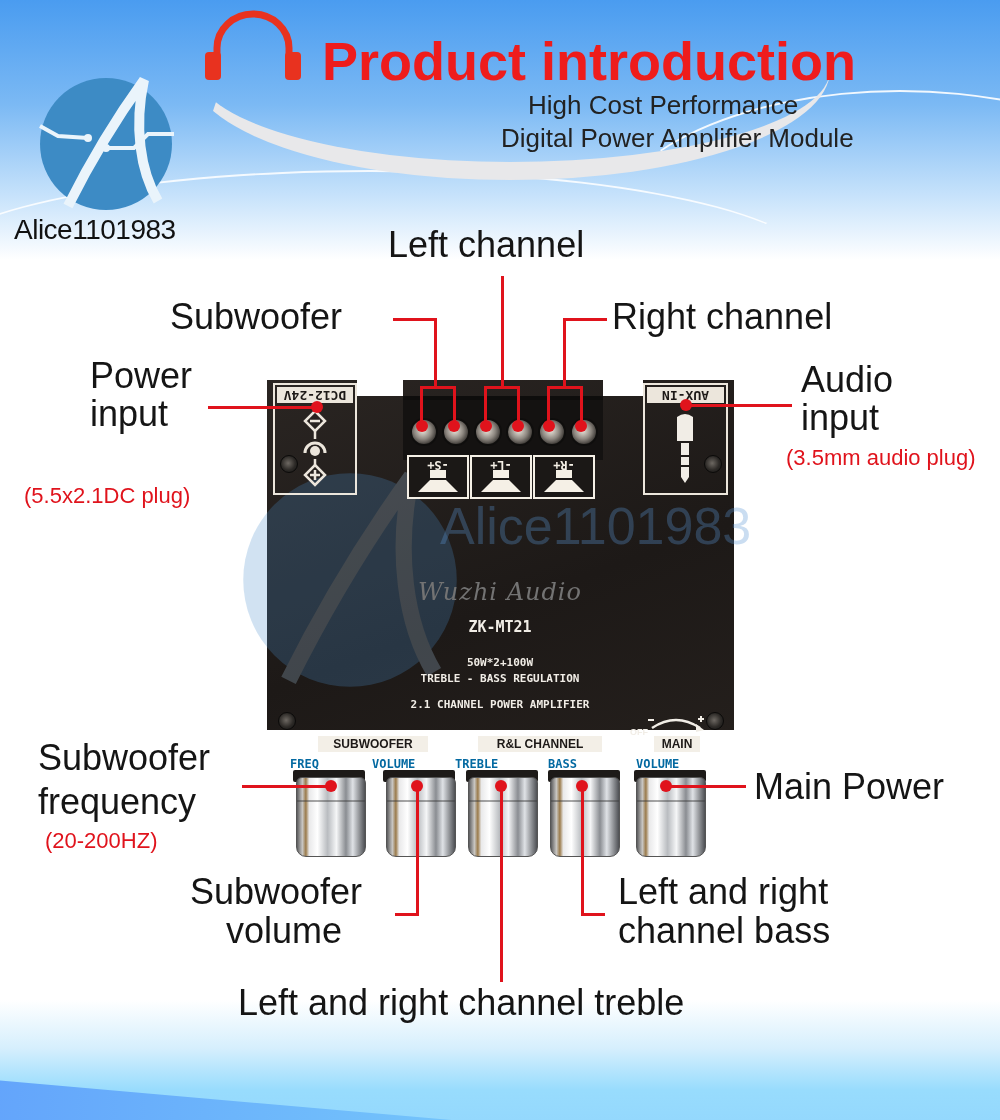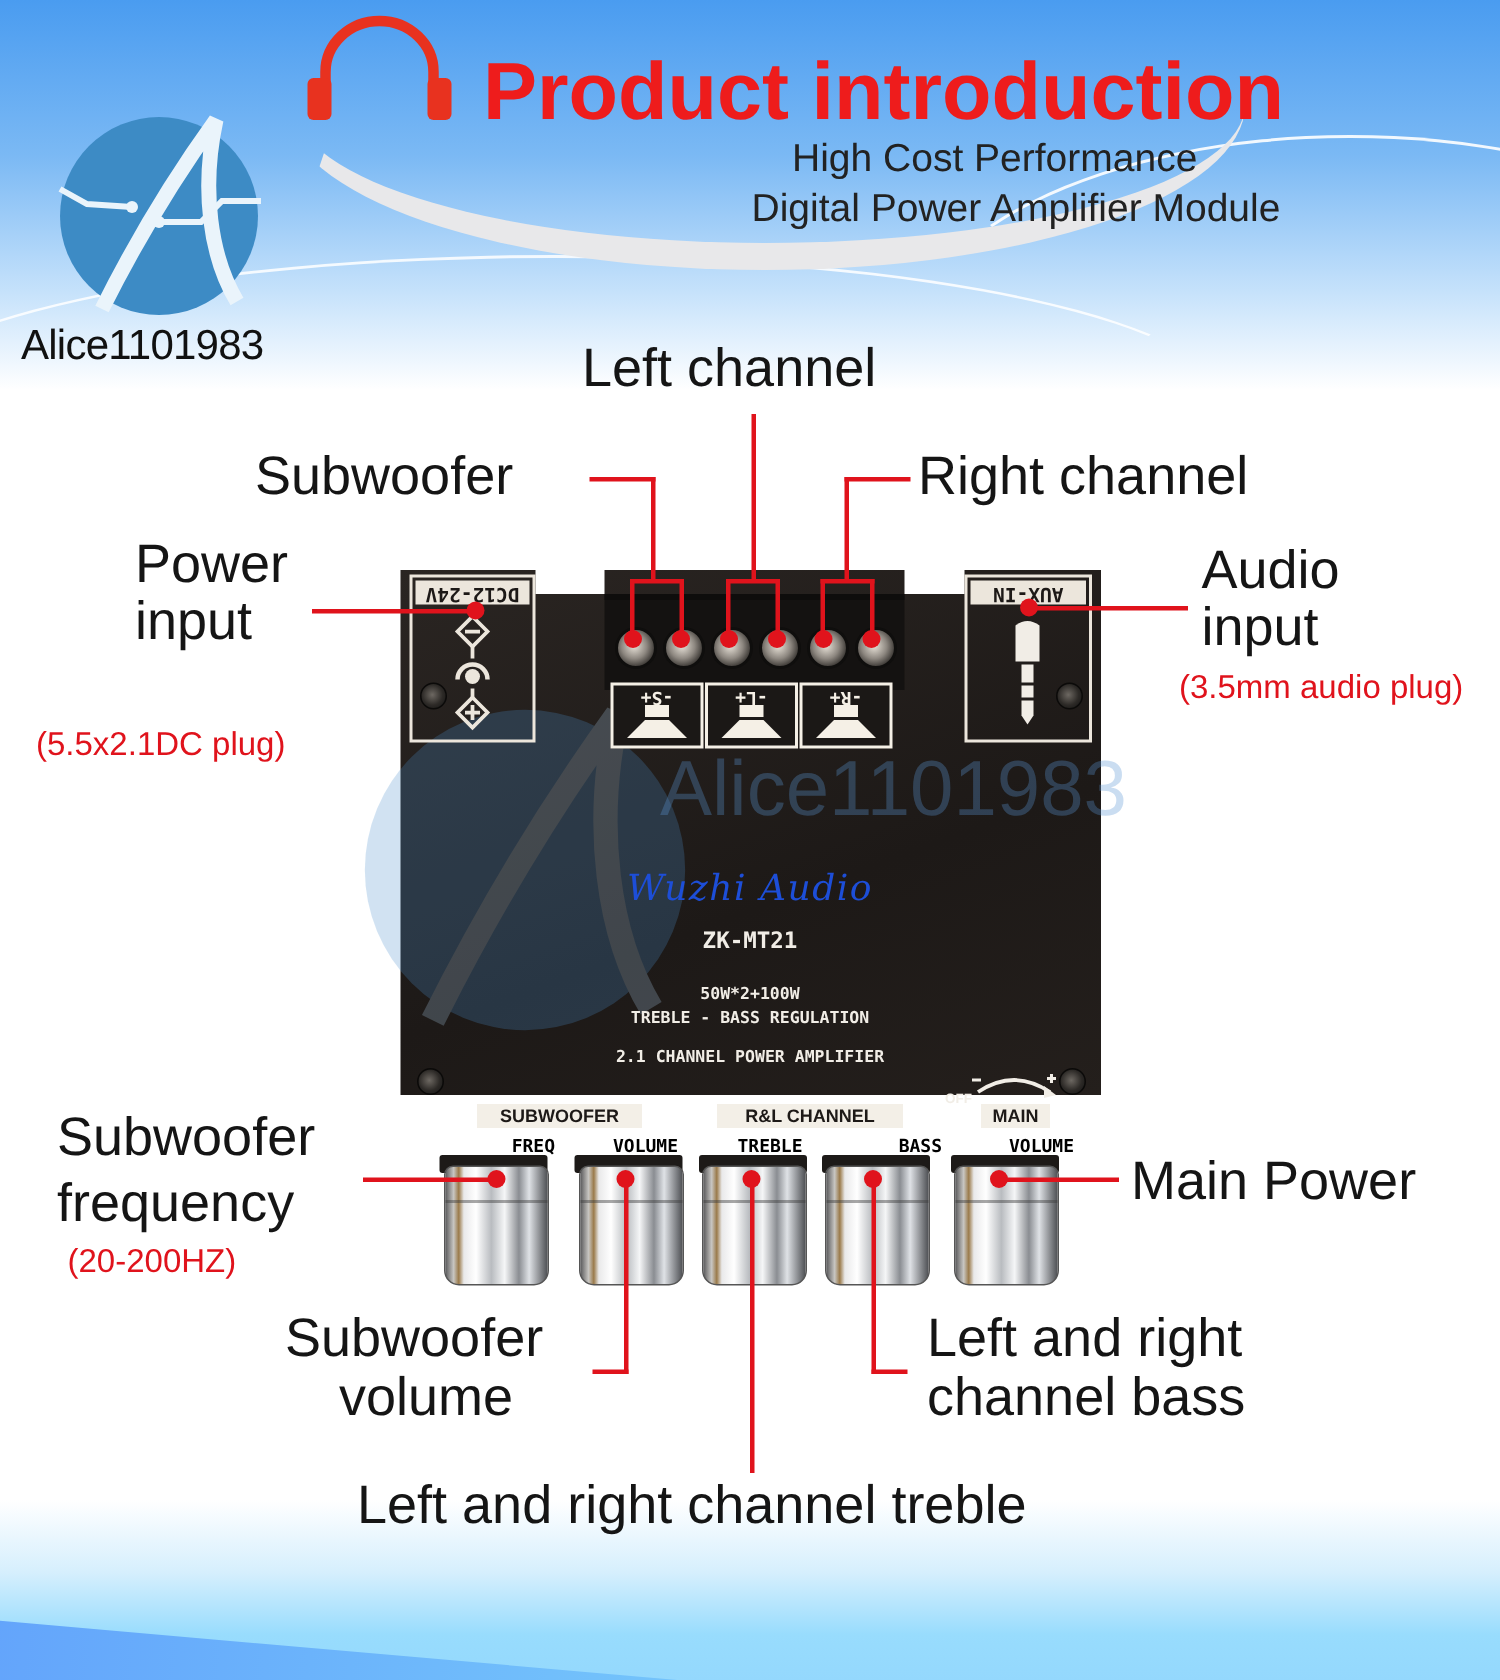--- a/index.html
+++ b/index.html
@@ -100,38 +100,38 @@
     text-align: center; line-height: 16px; transform: rotate(180deg);
     font-family: "DejaVu Sans Mono", monospace;
   }
   .screw {
     width: 18px; height: 18px; border-radius: 50%;
     background: radial-gradient(circle at 45% 45%, #6d6862 0%, #2d2a27 55%, #111 100%);
     border: 1px solid #0b0a09;
   }
   .brand {
     left: 400px; top: 578px; width: 200px; text-align: center;
-    font-family: "DejaVu Serif", serif; font-style: italic; font-size: 24px; color: #1d4ed8;
+    font-family: "DejaVu Serif", serif; font-style: italic; font-size: 24px; color: #737373;
     letter-spacing: 1px;
   }
   .model {
     left: 400px; top: 618px; width: 200px; text-align: center;
     font-family: "DejaVu Sans Mono", monospace; font-weight: bold; font-size: 15px; color: #f1ede6;
   }
   .spec {
     left: 360px; width: 280px; text-align: center;
     font-family: "DejaVu Sans Mono", monospace; font-weight: bold; font-size: 11px; color: #f1ede6;
   }
   .group-label {
     background: #f3efe7; color: #1d1917; font-weight: bold; font-size: 12px;
     height: 16px; line-height: 16px; padding: 0 4px; text-align: center;
     font-family: "Liberation Sans", sans-serif;
   }
   .knob-label {
-    width: 80px; text-align: right; color: #000000; font-weight: bold; font-size: 12px;
+    width: 80px; text-align: left; color: #0369a1; font-weight: bold; font-size: 12px;
     font-family: "DejaVu Sans Mono", monospace;
   }
   .knob {
     width: 70px; height: 80px; border-radius: 6px 6px 10px 10px;
     background: linear-gradient(90deg, #5b5b5d 0%, #c8c6c2 8%, #9a7a4a 13%, #e9e9ea 18%, #ffffff 30%, #b9bcc0 45%, #f5f6f7 58%, #8a8d92 72%, #dfe2e6 82%, #4e5054 100%);
     border: 1px solid #555;
   }
   .knob::after {
     content: ""; position: absolute; left: 0; right: 0; top: 22px; height: 2px; background: rgba(60,60,60,0.45);
   }

